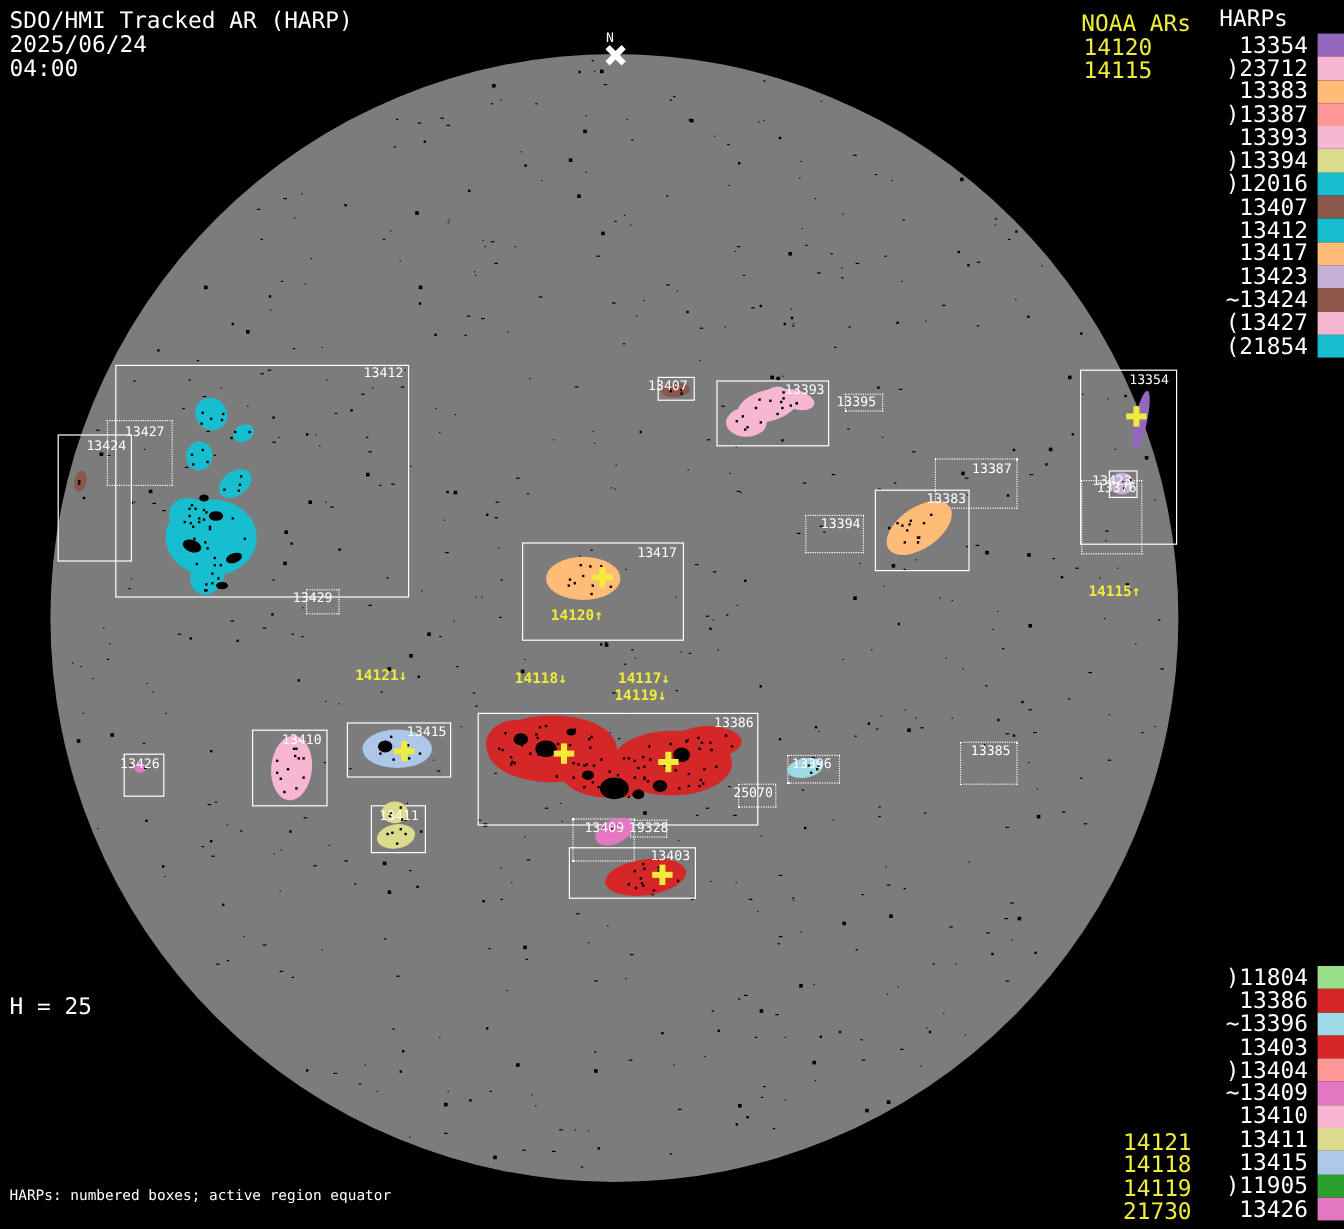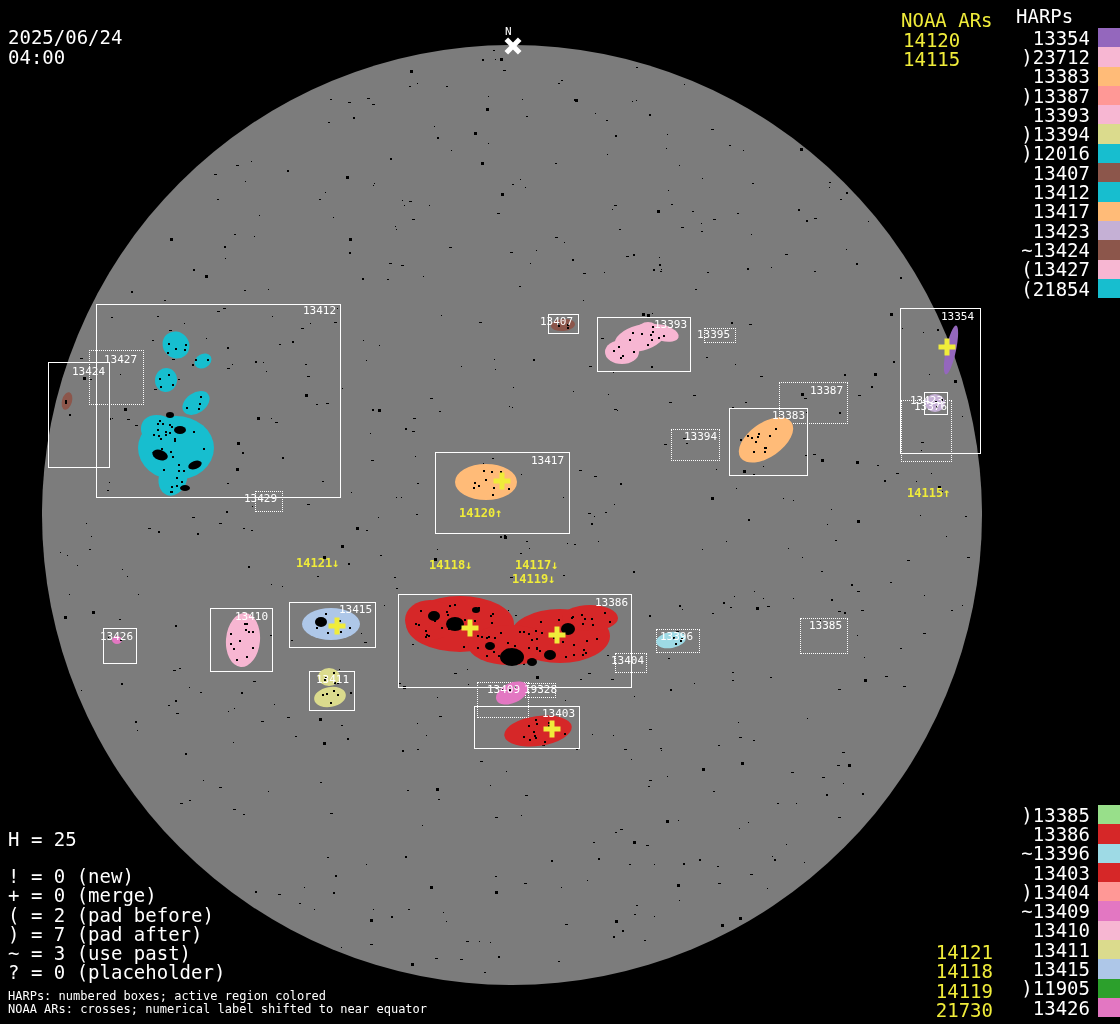--- a/index.html
+++ b/index.html
@@ -631,20 +631,21 @@
       <div class="speck" style="left: 844px; top: 612px; width: 2px; height: 2px;"></div>
       <div class="speck" style="left: 170px; top: 238px; width: 3px; height: 3px;"></div>
       <div class="speck" style="left: 490px; top: 942px; width: 1px; height: 1px;"></div>
       <div class="speck" style="left: 749px; top: 324px; width: 3px; height: 1px;"></div>
       <div class="speck" style="left: 236px; top: 165px; width: 3px; height: 1px;"></div>
       <div class="speck" style="left: 531px; top: 688px; width: 1px; height: 1px;"></div>
       <div class="speck" style="left: 482px; top: 627px; width: 1px; height: 1px;"></div>
       <div class="speck" style="left: 241px; top: 692px; width: 2px; height: 2px;"></div>
     </div>
 
+  <div class="abs mono19" style="left:8px;top:8px;">SDO/HMI Tracked AR (HARP)</div>
   <div class="abs mono19" style="left:8px;top:28px;">2025/06/24</div>
   <div class="abs mono19" style="left:8px;top:48px;">04:00</div>
 
   <div class="abs" style="left:505px;top:25px;font-size:11px;color:#fff;z-index:50;">N</div>
   <div class="xmark" style="left:513px;top:46px;"></div>
 
   <div class="abs mono19 yellow" style="left:901px;top:11px;">NOAA ARs</div>
   <div class="abs mono19 yellow" style="left:903px;top:31px;">14120</div>
   <div class="abs mono19 yellow" style="left:903px;top:50px;">14115</div>
 
@@ -703,21 +704,21 @@
         <div class="txt">(13427</div>
         <div class="sq" style="background: rgb(247, 182, 210);"></div>
       </div>
       <div class="hrow">
         <div class="txt">(21854</div>
         <div class="sq" style="background: rgb(23, 190, 207);"></div>
       </div>
     </div>
   <div class="hlist" id="harp-list-bottom" style="right:0;top:805px;">
       <div class="hrow">
-        <div class="txt">)13385</div>
+        <div class="txt">)11804</div>
         <div class="sq" style="background: rgb(152, 223, 138);"></div>
       </div>
       <div class="hrow">
         <div class="txt">13386</div>
         <div class="sq" style="background: rgb(214, 39, 40);"></div>
       </div>
       <div class="hrow">
         <div class="txt">~13396</div>
         <div class="sq" style="background: rgb(158, 218, 229);"></div>
       </div>
@@ -755,30 +756,21 @@
       </div>
     </div>
   <div class="ycol" id="noaa-bottom" style="left:933px;top:941px;">
       <div>14121</div>
       <div>14118</div>
       <div>14119</div>
       <div>21730</div>
     </div>
 
   <div class="abs mono19" style="left:8px;top:830px;">H = 25</div>
-  <div class="abs" id="legend-items" style="left:8px;top:867px;">
-      <div class="mono19">! = 0 (new)</div>
-      <div class="mono19">+ = 0 (merge)</div>
-      <div class="mono19">( = 2 (pad before)</div>
-      <div class="mono19">) = 7 (pad after)</div>
-      <div class="mono19">~ = 3 (use past)</div>
-      <div class="mono19">? = 0 (placeholder)</div>
-    </div>
-  <div class="abs mono12" style="left:8px;top:990px;">HARPs: numbered boxes; active region colored</div>
-  <div class="abs mono12" style="left:8px;top:1003px;">NOAA ARs: crosses; numerical label shifted to near equator</div>
+  <div class="abs mono12" style="left:8px;top:990px;">HARPs: numbered boxes; active region equator</div>
 
   <div id="regions" class="abs boxlayer">
       <div class="blob" style="left: 163px; top: 331px; width: 26px; height: 28px; background: rgb(23, 190, 207); transform: rotate(-40deg);"></div>
       <div class="speck" style="left: 185px; top: 344px; width: 2px; height: 2px; z-index: 13;"></div>
       <div class="speck" style="left: 167px; top: 352px; width: 2px; height: 2px; z-index: 13;"></div>
       <div class="speck" style="left: 168px; top: 343px; width: 2px; height: 2px; z-index: 13;"></div>
       <div class="speck" style="left: 184px; top: 349px; width: 2px; height: 2px; z-index: 13;"></div>
       <div class="speck" style="left: 175px; top: 348px; width: 2px; height: 2px; z-index: 13;"></div>
       <div class="blob" style="left: 194px; top: 354px; width: 18px; height: 14px; background: rgb(23, 190, 207); transform: rotate(-30deg);"></div>
       <div class="speck" style="left: 207px; top: 359px; width: 2px; height: 2px; z-index: 13;"></div>
@@ -999,21 +991,21 @@
       <div class="spot" style="left: 500px; top: 648px; width: 24px; height: 18px; background: rgb(0, 0, 0); transform: rotate(0deg);"></div>
       <div class="spot" style="left: 561px; top: 623px; width: 14px; height: 12px; background: rgb(0, 0, 0); transform: rotate(0deg);"></div>
       <div class="spot" style="left: 485px; top: 642px; width: 10px; height: 8px; background: rgb(0, 0, 0); transform: rotate(0deg);"></div>
       <div class="spot" style="left: 428px; top: 611px; width: 12px; height: 10px; background: rgb(0, 0, 0); transform: rotate(0deg);"></div>
       <div class="spot" style="left: 527px; top: 658px; width: 10px; height: 8px; background: rgb(0, 0, 0); transform: rotate(0deg);"></div>
       <div class="spot" style="left: 472px; top: 607px; width: 8px; height: 6px; background: rgb(0, 0, 0); transform: rotate(0deg);"></div>
       <div class="spot" style="left: 544px; top: 650px; width: 12px; height: 10px; background: rgb(0, 0, 0); transform: rotate(0deg);"></div>
       <div class="rbox-solid" style="left: 398px; top: 594px; width: 232px; height: 92px;"></div>
       <div class="rlabel" style="left: 595px; top: 597px;">13386</div>
       <div class="rbox-dotted" style="left: 615px; top: 653px; width: 30px; height: 18px;"></div>
-      <div class="rlabel" style="left: 611px; top: 655px;">13404</div>
+      <div class="rlabel" style="left: 611px; top: 655px;">25070</div>
       <div class="blob" style="left: 495px; top: 683px; width: 34px; height: 20px; background: rgb(227, 119, 194); transform: rotate(-25deg);"></div>
       <div class="speck" style="left: 501px; top: 689px; width: 2px; height: 2px; z-index: 13;"></div>
       <div class="speck" style="left: 509px; top: 689px; width: 2px; height: 2px; z-index: 13;"></div>
       <div class="speck" style="left: 514px; top: 686px; width: 2px; height: 2px; z-index: 13;"></div>
       <div class="rbox-dotted" style="left: 477px; top: 682px; width: 50px; height: 34px;"></div>
       <div class="rlabel" style="left: 487px; top: 684px;">13409</div>
       <div class="rbox-dotted" style="left: 525px; top: 683px; width: 29px; height: 13px;"></div>
       <div class="rlabel" style="left: 524px; top: 684px;">19328</div>
       <div class="blob" style="left: 504px; top: 716px; width: 68px; height: 30px; background: rgb(214, 39, 40); transform: rotate(-8deg);"></div>
       <div class="speck" style="left: 536px; top: 723px; width: 2px; height: 2px; z-index: 13;"></div>

